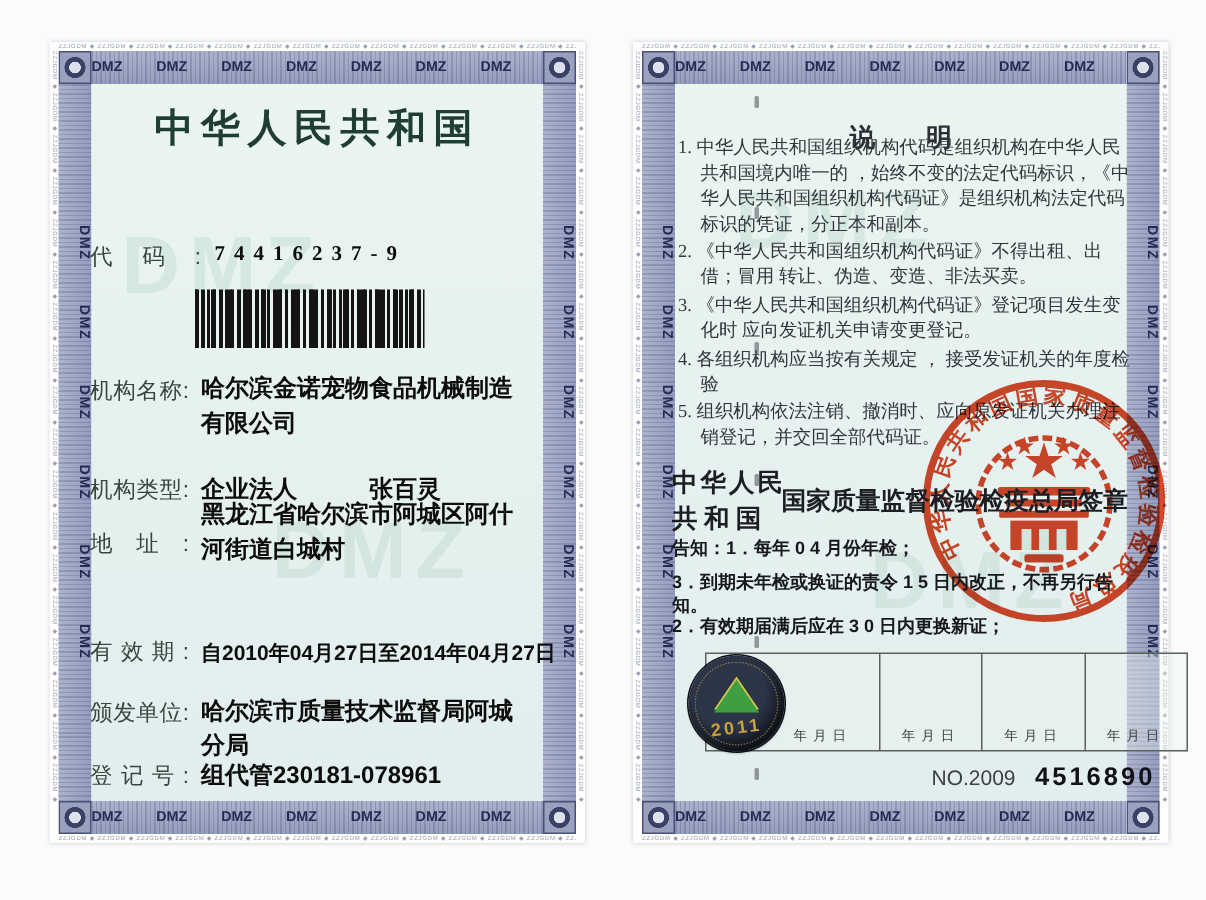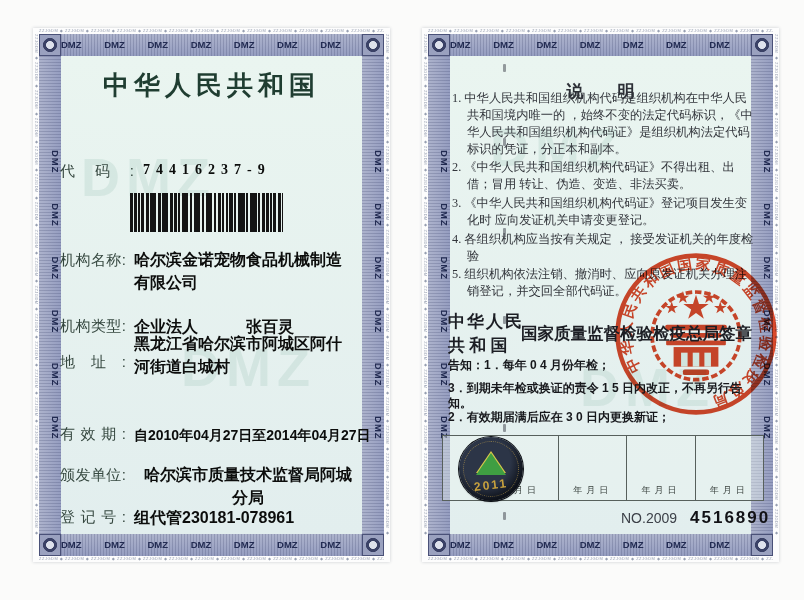--- a/index.html
+++ b/index.html
@@ -59,21 +59,21 @@
       font-size:17px;font-weight:bold;color:#1c1e24;letter-spacing:2px;}
   .auth2{position:absolute;left:26px;top:306px;font-family:"Liberation Serif", serif;
       font-size:17px;font-weight:bold;color:#1c1e24;}
   .auth3{position:absolute;left:99px;top:295px;font-family:"Liberation Serif", serif;
       font-size:16.5px;font-weight:bold;color:#1c1e24;z-index:6;}
   .gaozhi{position:absolute;left:26px;width:304px;font-size:12px;font-weight:bold;
       color:#17181c;line-height:15px;z-index:6;}
   .g1{top:330px;} .g2{top:353px;} .g3{top:382px;}
   .nianjian{position:absolute;left:36px;width:280px;top:390px;text-align:center;
       font-size:13px;letter-spacing:12px;color:#4e5e56;z-index:4;}
-  .insp-table{position:absolute;left:20px;top:407px;width:280px;height:64px;z-index:4;
+  .insp-table{position:absolute;left:48px;top:407px;width:280px;height:64px;z-index:4;
       display:grid;grid-template-columns:75px 1fr 1fr 1fr;border:1px solid #57605c;background:rgba(235,245,240,.4);padding-left:40px;}
   .insp-table .cell{border-left:1px solid #57605c;display:flex;align-items:flex-end;justify-content:center;
       font-size:9px;letter-spacing:4px;color:#3c4440;padding-bottom:3px;}
   .insp-table .cell:first-child{border-left:none;}
   .hologram{position:absolute;left:37px;top:409px;width:64px;height:64px;border-radius:50%;z-index:5;
       background:radial-gradient(circle at 42% 38%, #2c3547 0 45%, #0d1119 72%);
       box-shadow:0 0 0 1px #0a0d13, 0 1px 2px rgba(0,0,0,.4);}
   .hologram .ring{position:absolute;inset:4px;border-radius:50%;border:1px dotted rgba(205,170,80,.55);}
   .hologram .mount{position:absolute;left:17px;top:16px;width:0;height:0;
       border-left:15px solid transparent;border-right:15px solid transparent;border-bottom:22px solid #3f9e42;
@@ -126,21 +126,21 @@
   <div class="flabel w68" style="left:27px;top:325px;"><span class="jt">地址:</span></div>
   <div class="fvalue" style="left:101px;top:304px;">
     <div>黑龙江省哈尔滨市阿城区阿什</div>
     <div>河街道白城村</div>
   </div>
 
   <div class="flabel w68" style="left:27px;top:397px;"><span class="jt">有效期:</span></div>
   <div class="fvalue" style="left:101px;top:396px;font-size:14px;width:240px;">自2010年04月27日至2014年04月27日</div>
 
   <div class="flabel w68" style="left:27px;top:438px;"><span class="jt">颁发单位:</span></div>
-  <div class="fvalue" style="left:101px;top:435px;text-align:center;">
+  <div class="fvalue" style="left:101px;top:435px;">
     <div>哈尔滨市质量技术监督局阿城</div>
     <div>分局</div>
   </div>
 
   <div class="flabel w68" style="left:27px;top:480px;"><span class="jt">登记号:</span></div>
   <div class="fvalue" style="left:101px;top:478px;">组代管230181-078961</div>
 </div>
 
 <div class="page right">
   <div class="micro m-top">ZZJGDM ◆ ZZJGDM ◆ ZZJGDM ◆ ZZJGDM ◆ ZZJGDM ◆ ZZJGDM ◆ ZZJGDM ◆ ZZJGDM ◆ ZZJGDM ◆ ZZJGDM ◆ ZZJGDM ◆ ZZJGDM ◆ ZZJGDM ◆ ZZJGDM ◆ ZZJGDM ◆ ZZJGDM ◆ ZZJGDM ◆ ZZJGDM ◆</div>

